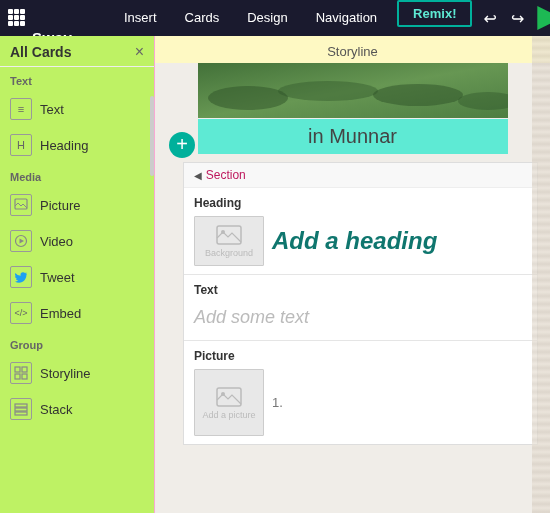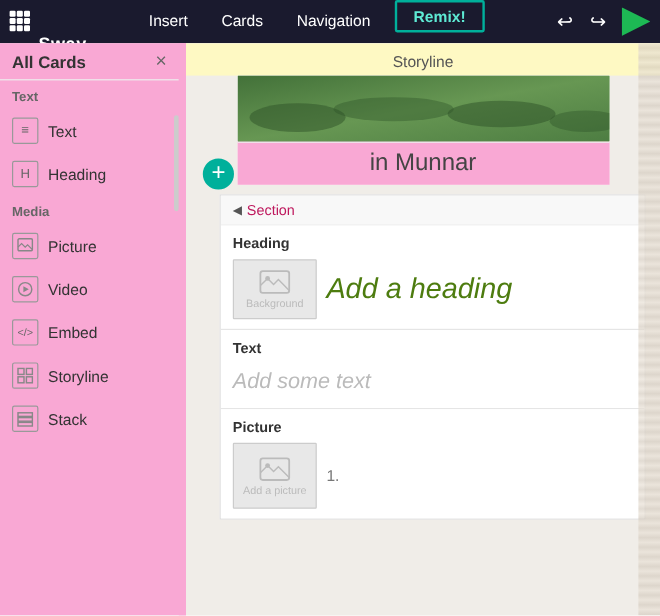--- a/index.html
+++ b/index.html
@@ -25,21 +25,21 @@
     .nav-icon-btn { background: none; border: none; color: #fff; font-size: 16px; cursor: pointer; padding: 2px 5px; }
     .play-btn {
       width: 24px; height: 24px; background: #1db954; border: none; cursor: pointer;
       clip-path: polygon(0 0, 100% 50%, 0 100%); margin-left: 4px;
     }
 
     
     .main-layout { display: flex; height: calc(513px - 36px); }
 
     
-    .sidebar { width: 155px; min-width: 155px; border-right: 6px solid #f9a8d4; background: #f9a8d4; overflow-y: auto; position: relative; }
+    .sidebar { width: 155px; min-width: 155px; border-right: 1px solid #f9a8d4; background: #bef264; overflow-y: auto; position: relative; }
     .sidebar-header { display: flex; align-items: center; justify-content: space-between; padding: 8px 10px 6px 10px; border-bottom: 1px solid #eee; }
     .sidebar-title { font-size: 14px; font-weight: 600; color: #333; }
     .sidebar-close { background: none; border: none; font-size: 16px; cursor: pointer; color: #666; line-height: 1; }
 
     .sidebar-section-label { font-size: 11px; color: #666; padding: 8px 10px 4px 10px; font-weight: 600; text-transform: none; }
     .sidebar-item {
       display: flex; align-items: center; gap: 8px; padding: 7px 10px; cursor: pointer; color: #333;
     }
     .sidebar-item-icon { width: 22px; height: 22px; border: 1.5px solid #999; display: flex; align-items: center; justify-content: center; flex-shrink: 0; border-radius: 2px; }
     .sidebar-item-label { font-size: 13px; }
@@ -69,29 +69,29 @@
     
     .card-block { border-bottom: 1px solid #e5e5e5; padding: 8px 10px; background: #fff; }
     .card-block-title { font-size: 12px; font-weight: 600; color: #333; margin-bottom: 6px; }
     .card-block-content { display: flex; align-items: center; gap: 8px; min-height: 50px; }
 
     
     .heading-placeholder-box {
       width: 70px; height: 50px; background: #e8e8e8; border: 1px solid #ccc;
       display: flex; flex-direction: column; align-items: center; justify-content: center; flex-shrink: 0; border-radius: 1px;
     }
-    .heading-add-text { font-size: 24px; color: #4d7c0f; font-weight: 400; font-style: italic; flex: 1; }
+    .heading-add-text { font-size: 24px; color: #0f766e; font-weight: 700; font-style: italic; flex: 1; }
 
     
     .text-card-content { padding: 4px 0; }
     .text-add-hint { font-size: 18px; color: #bbb; font-style: italic; }
 
     
     .picture-placeholder-box {
-      width: 70px; height: 55px; background: #e8e8e8; border: 1px solid #ccc;
+      width: 70px; height: 67px; background: #e8e8e8; border: 1px solid #ccc;
       display: flex; flex-direction: column; align-items: center; justify-content: center; flex-shrink: 0; border-radius: 1px;
     }
     .picture-number { font-size: 13px; color: #777; }
 
     
     .sidebar-scroll-indicator { width: 4px; background: #ccc; height: 80px; position: absolute; right: 0; top: 60px; border-radius: 2px; }
 
     
     .torn-right { position: absolute; right: 0; top: 0; bottom: 0; width: 18px; background: repeating-linear-gradient(180deg, #e8e0d5 0px, #d5ccc0 4px, #e8e0d5 8px); opacity: 0.7; }
   </style>
@@ -109,20 +109,21 @@
         <div class="grid-dot"></div>
       <div class="grid-dot"></div>
         <div class="grid-dot"></div>
         <div class="grid-dot"></div>
     </div>
     <span class="brand-name">Sway</span>
   </div>
   <div class="nav-items">
     <div class="nav-item">Insert</div>
     <div class="nav-item">Cards</div>
+    <div class="nav-item">Design</div>
     <div class="nav-item">Navigation</div>
     <button class="remix-btn">Remix!</button>
   </div>
   <div class="nav-right">
     <button class="nav-icon-btn">↩</button>
     <button class="nav-icon-btn">↪</button>
     <div class="play-btn"></div>
   </div>
 </div>
 
@@ -162,25 +163,34 @@
       <div class="sidebar-item-icon">
         <svg width="14" height="14" viewBox="0 0 14 14">
             <circle cx="7" cy="7" r="5.5" fill="none" stroke="#888" stroke-width="1.2"></circle>
             <polygon points="5.5,4.5 10,7 5.5,9.5" fill="#888"></polygon>
           </svg>
       </div>
       <span class="sidebar-item-label">Video</span>
     </div>
     <div class="sidebar-item">
       <div class="sidebar-item-icon">
+        <svg width="14" height="14" viewBox="0 0 14 14">
+            <path d="M13 3.5a5.2 5.2 0 0 1-1.5.4 2.6 2.6 0 0 0 1.1-1.4 5.2 5.2 0 0 1-1.6.6A2.6 2.6 0 0 0 6.6 5.7 7.3 7.3 0 0 1 1.3 3a2.6 2.6 0 0 0 .8 3.4 2.6 2.6 0 0 1-1.2-.3v0a2.6 2.6 0 0 0 2.1 2.5 2.6 2.6 0 0 1-1.2.05 2.6 2.6 0 0 0 2.4 1.8A5.2 5.2 0 0 1 1 11.5a7.3 7.3 0 0 0 4 1.2c4.8 0 7.4-4 7.4-7.4v-.34A5.3 5.3 0 0 0 13 3.5z" fill="#1da1f2"></path>
+          </svg>
+      </div>
+      <span class="sidebar-item-label">Tweet</span>
+    </div>
+    <div class="sidebar-item">
+      <div class="sidebar-item-icon">
         <span style="font-size:9px;color:#666;">&lt;/&gt;</span>
       </div>
       <span class="sidebar-item-label">Embed</span>
     </div>
 
+    <div class="sidebar-section-label">Group</div>
     <div class="sidebar-item">
       <div class="sidebar-item-icon">
         <svg width="14" height="14" viewBox="0 0 14 14">
             <rect x="1" y="1" width="5" height="5" fill="none" stroke="#888" stroke-width="1.2"></rect>
             <rect x="8" y="1" width="5" height="5" fill="none" stroke="#888" stroke-width="1.2"></rect>
             <rect x="1" y="8" width="5" height="5" fill="none" stroke="#888" stroke-width="1.2"></rect>
             <rect x="8" y="8" width="5" height="5" fill="none" stroke="#888" stroke-width="1.2"></rect>
           </svg>
       </div>
       <span class="sidebar-item-label">Storyline</span>
@@ -217,21 +227,21 @@
                 </linearGradient>
               </defs>
 
               <ellipse cx="50" cy="35" rx="40" ry="12" fill="#2d5228" opacity="0.5"></ellipse>
               <ellipse cx="130" cy="28" rx="50" ry="10" fill="#2d5228" opacity="0.4"></ellipse>
               <ellipse cx="220" cy="32" rx="45" ry="11" fill="#2d5228" opacity="0.5"></ellipse>
               <ellipse cx="290" cy="38" rx="30" ry="9" fill="#2d5228" opacity="0.4"></ellipse>
             </svg>
           </div>
         </div>
-        <div style="text-align:center; padding:6px; background:#f9a8d4; border-top:1px solid #eee;">
+        <div style="text-align:center; padding:6px; background:#5eead4; border-top:1px solid #eee;">
           <span style="font-size:20px; font-weight:300; color:#444;">in Munnar</span>
         </div>
       </div>
     </div>
 
     <button class="add-card-btn" style="left:14px; top:96px; transform:none; width:26px; height:26px; border-radius:50%; background:#00b09b; border:none; cursor:pointer; display:flex; align-items:center; justify-content:center; color:#fff; font-size:20px; font-weight:300; position:absolute;">
       <span style="line-height:1; margin-top:-2px;">+</span>
     </button>
 
     <div class="section-container">

